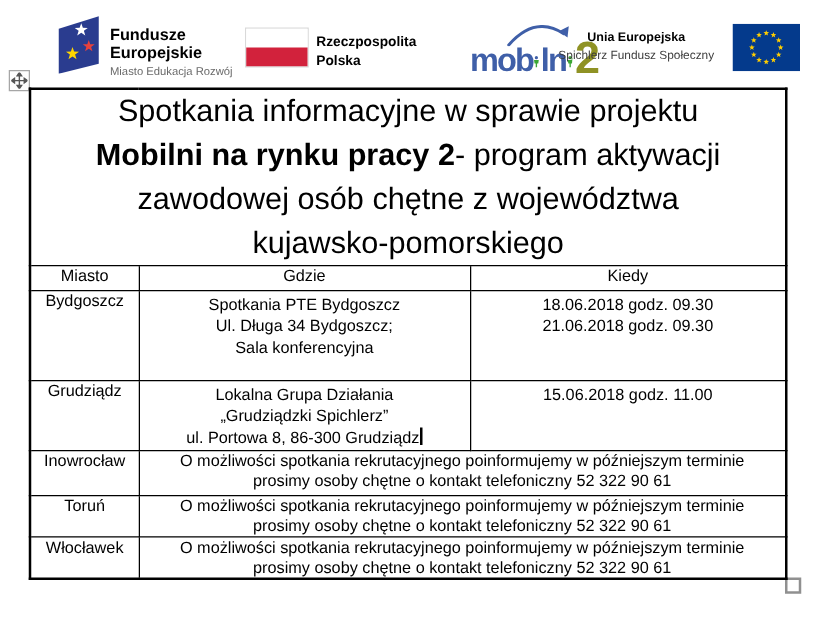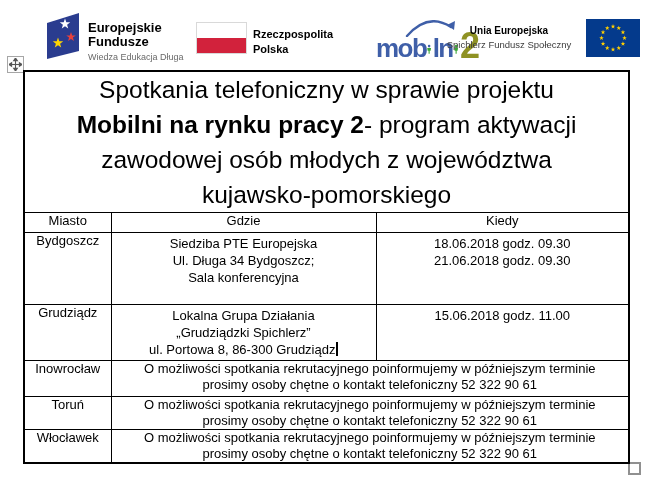--- a/index.html
+++ b/index.html
@@ -72,23 +72,23 @@
 <div class="page">
 
   <div class="logo-fe">
     <svg id="fe-flag" width="36" height="47" viewBox="0 0 36 47">
         <polygon points="2,11 34,1 34,39 2,47" fill="#2a3c8f"></polygon>
         <polygon points="20.00,6.50 21.29,10.22 25.23,10.30 22.09,12.68 23.23,16.45 20.00,14.20 16.77,16.45 17.91,12.68 14.77,10.30 18.71,10.22" fill="#ffffff"></polygon>
         <polygon points="26.00,20.00 27.18,23.38 30.76,23.45 27.90,25.62 28.94,29.05 26.00,27.00 23.06,29.05 24.10,25.62 21.24,23.45 24.82,23.38" fill="#e8413c"></polygon>
         <polygon points="13.00,25.50 14.29,29.22 18.23,29.30 15.09,31.68 16.23,35.45 13.00,33.20 9.77,35.45 10.91,31.68 7.77,29.30 11.71,29.22" fill="#ffd500"></polygon>
       </svg>
     <div class="fe-text">
+      <div class="b">Fundusze</div>
       <div class="b">Europejskie</div>
-      <div class="b">Fundusze</div>
-      <div class="s">Wiedza Edukacja Długa</div>
+      <div class="s">Miasto Edukacja Rozwój</div>
     </div>
   </div>
 
   <div class="pl-flag">
     <div class="w"></div>
       <div class="r"></div>
   </div>
   <div class="pl-text">
     <div>Rzeczpospolita</div>
     <div>Polska</div>
@@ -152,38 +152,38 @@
   <table class="doc">
     <colgroup>
         <col style="width:87px">
         <col style="width:265px">
         <col style="width:253px">
       </colgroup>
 
     <tbody>
         <tr class="r-title">
       <td colspan="3" class="title-cell">
-        <div class="title-line">Spotkania telefoniczny w sprawie projektu</div>
+        <div class="title-line">Spotkania informacyjne w sprawie projektu</div>
         <div class="title-line"><span class="title-bold">Mobilni na rynku pracy 2</span><span>- program aktywacji</span></div>
-        <div class="title-line">zawodowej osób młodych z województwa</div>
+        <div class="title-line">zawodowej osób chętne z województwa</div>
         <div class="title-line">kujawsko-pomorskiego</div>
       </td>
     </tr>
 
     <tr class="r-head">
       <td class="head-cell">Miasto</td>
       <td class="head-cell">Gdzie</td>
       <td class="head-cell">Kiedy</td>
     </tr>
 
     <tr class="r-byd">
       <td class="city-cell">Bydgoszcz</td>
       <td>
         <div class="cell-lines">
-          <div>Siedziba PTE Europejska</div>
+          <div>Spotkania PTE Bydgoszcz</div>
           <div>Ul. Długa 34  Bydgoszcz;</div>
           <div>Sala konferencyjna</div>
         </div>
       </td>
       <td>
         <div class="cell-lines">
           <div>18.06.2018 godz. 09.30</div>
           <div>21.06.2018 godz. 09.30</div>
         </div>
       </td>

